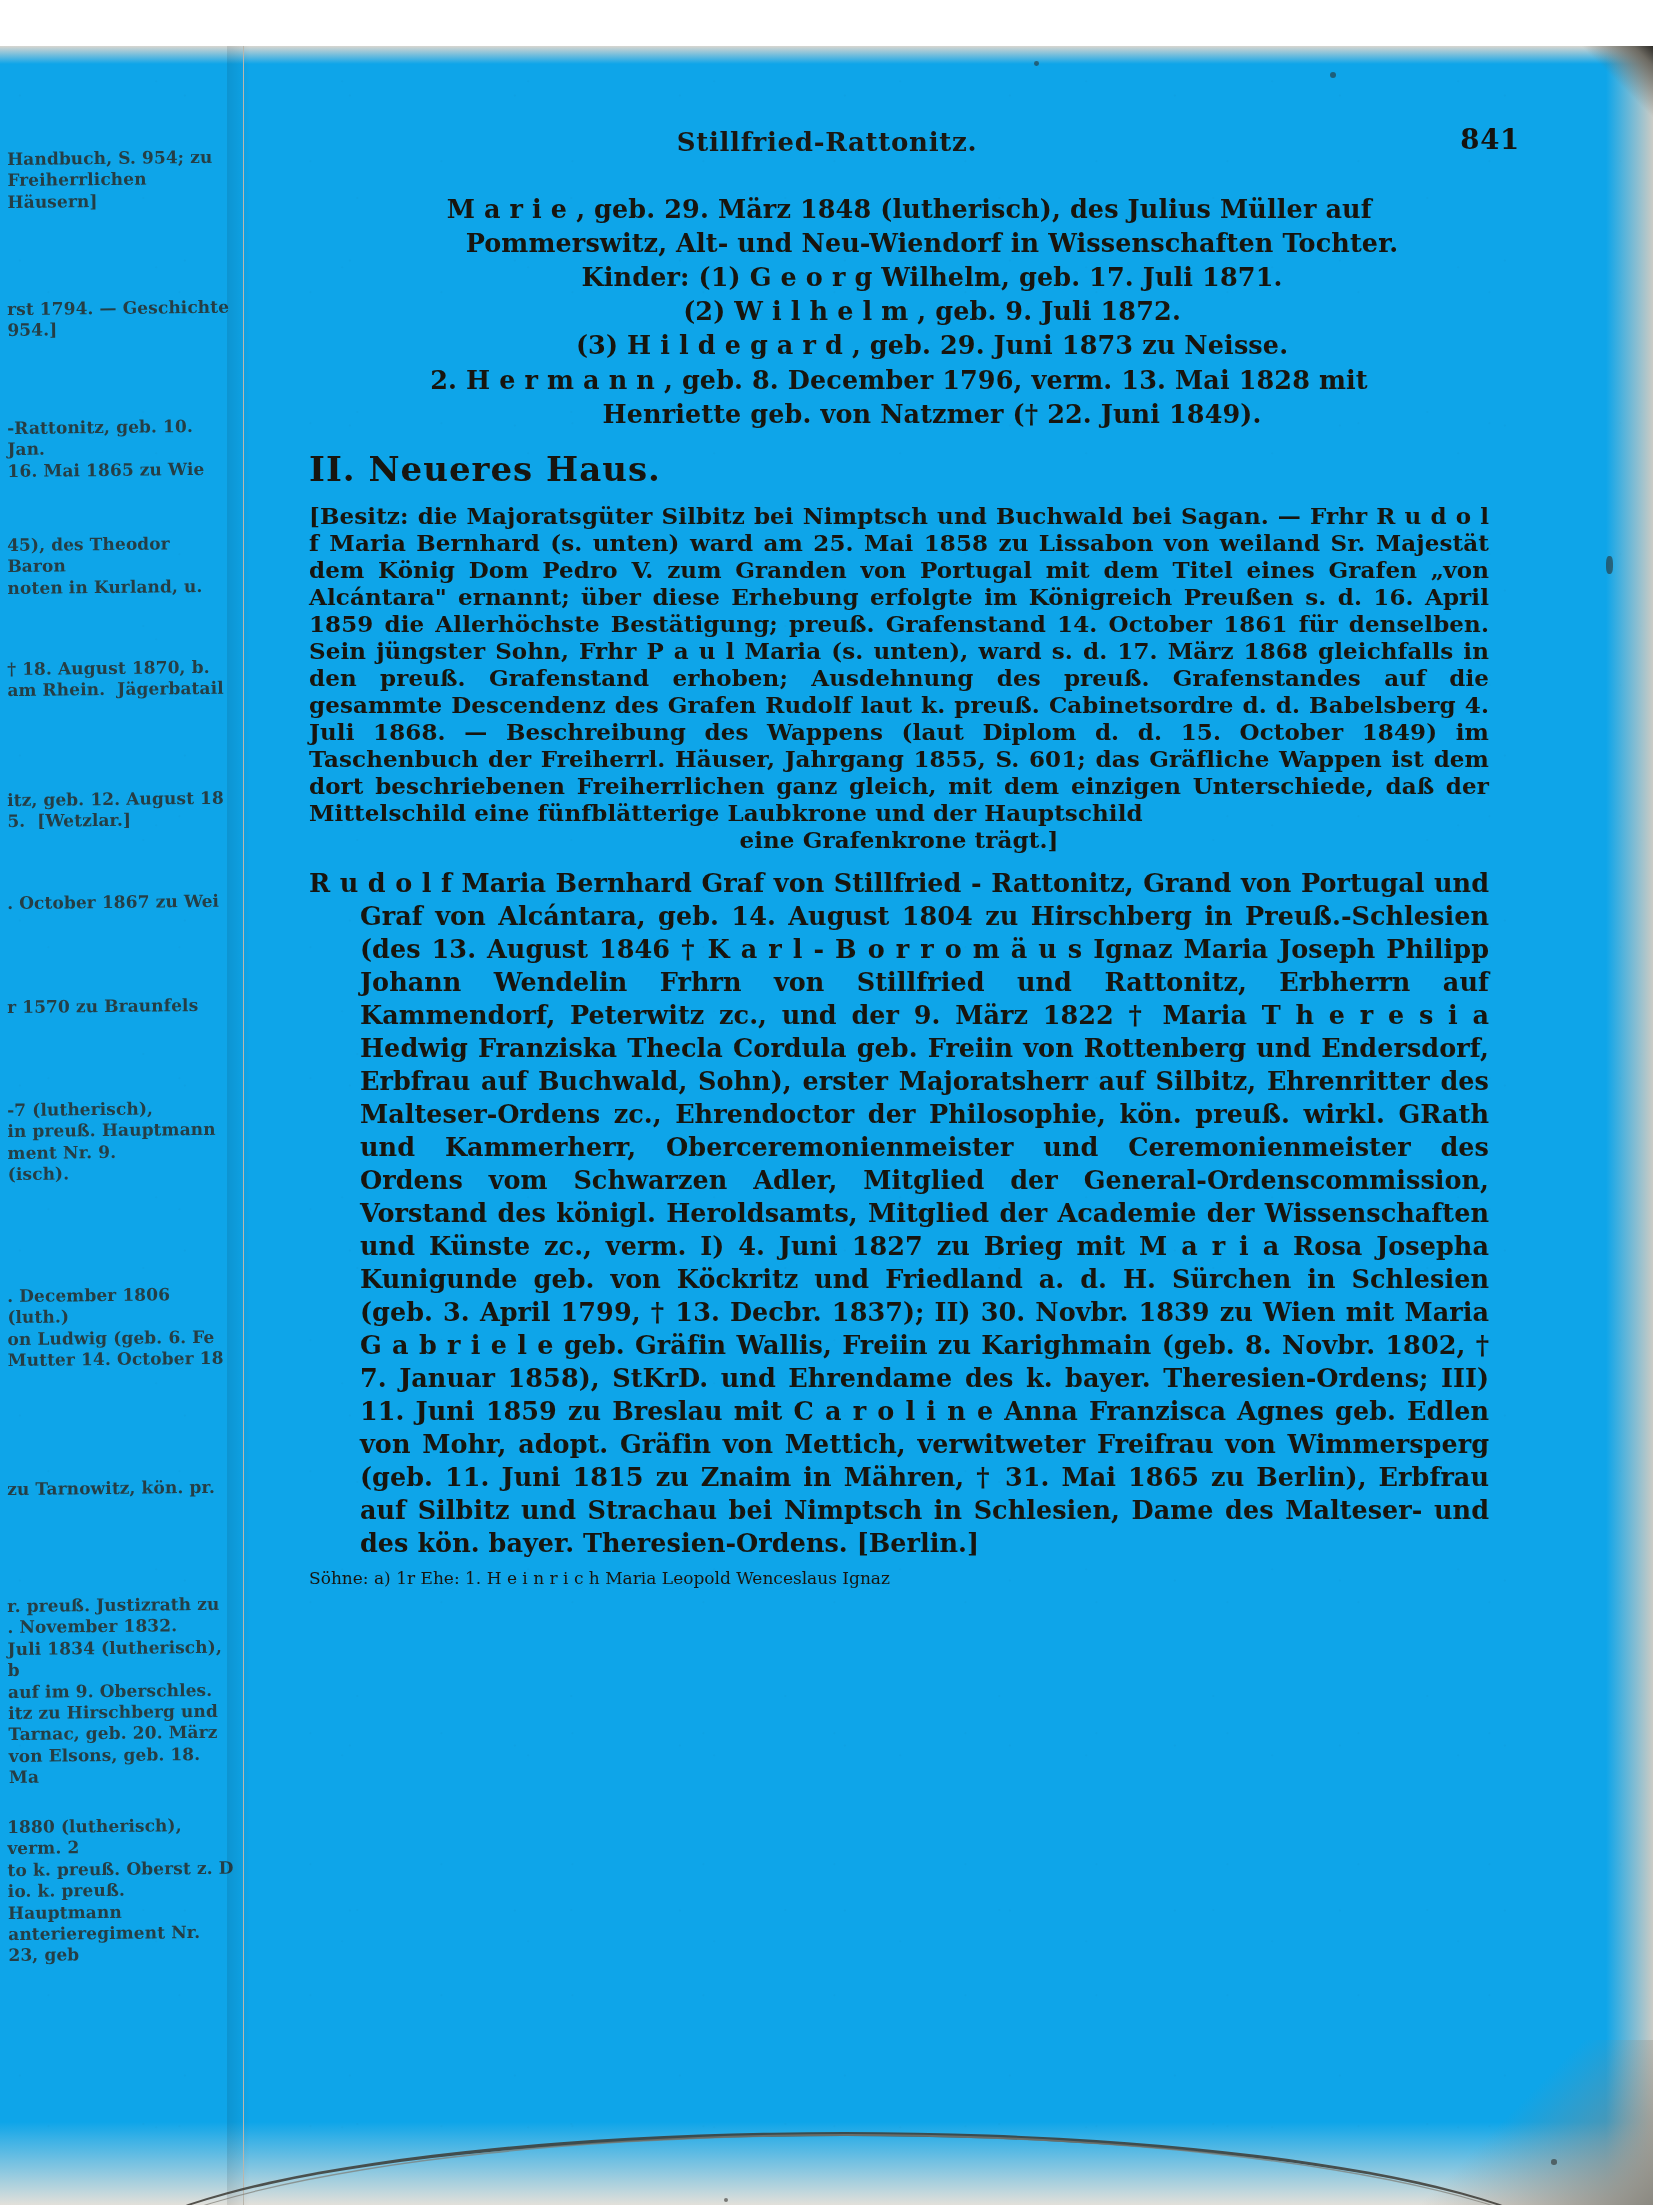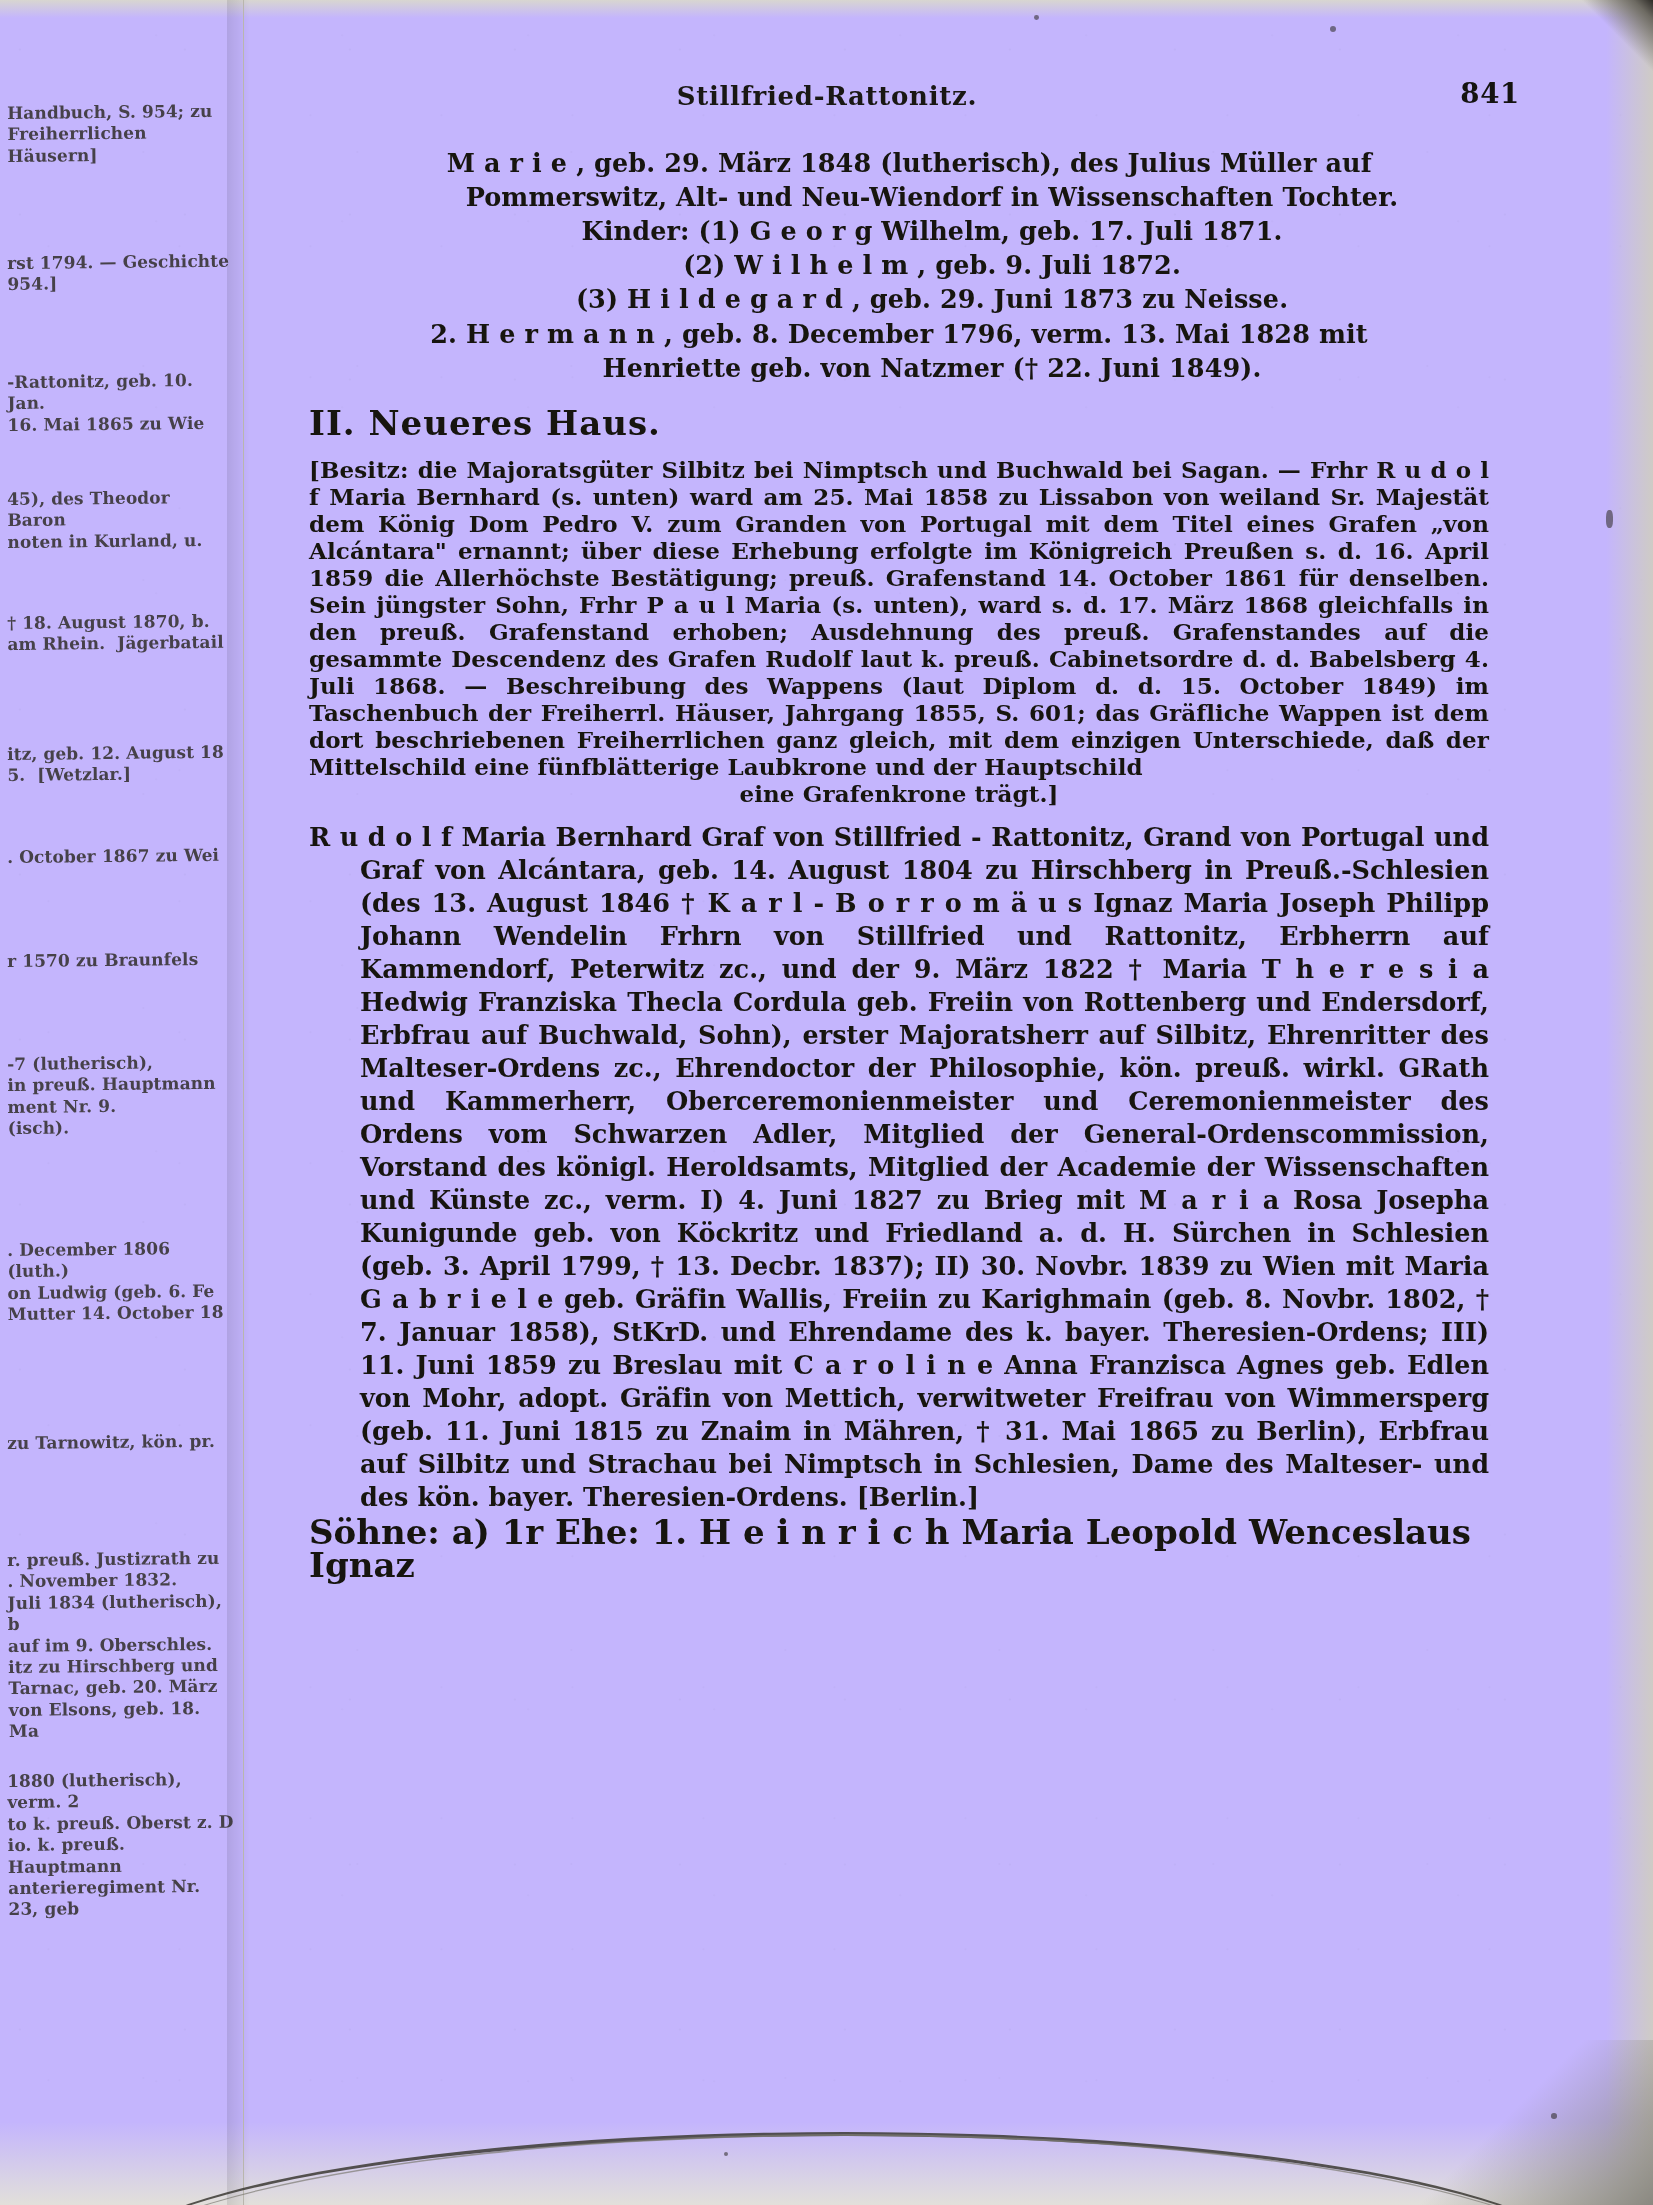--- a/index.html
+++ b/index.html
@@ -12,21 +12,22 @@
     height: 2205px;
     position: relative;
     overflow: hidden;
     font-family: "DejaVu Serif", serif;
   }
 
   
   #page-scan {
     position: absolute;
     inset: 0;
-    background: #c4b5fd;
+    background: #0ea5e9;
+    margin-top: 46px;
   }
   
   #grain {
     position: absolute;
     inset: 0;
     background-image:
       radial-gradient(circle at 12% 30%, rgba(0,0,0,0.022) 0 0.7px, transparent 1.4px),
       radial-gradient(circle at 67% 71%, rgba(0,0,0,0.018) 0 0.7px, transparent 1.4px),
       radial-gradient(circle at 37% 88%, rgba(0,0,0,0.02) 0 0.7px, transparent 1.4px),
       radial-gradient(circle at 84% 19%, rgba(0,0,0,0.016) 0 0.7px, transparent 1.4px);
@@ -190,23 +191,23 @@
   #main-entry {
     font-size: 25.5px;
     line-height: 33px;
     font-weight: 700;
     text-align: justify;
     padding-left: 51px;
     text-indent: -51px;
     letter-spacing: 0.03px;
   }
   #sons-line {
-    font-size: 34px;
+    font-size: 17px;
     line-height: 33px;
-    font-weight: 700;
+    font-weight: 400;
     margin-top: 2.8px;
   }
 
   
   .speck { position: absolute; background: #2a2720; border-radius: 50%; opacity: .55; }
 </style>
 </head>
 <body>
 
 <div id="page-scan">

